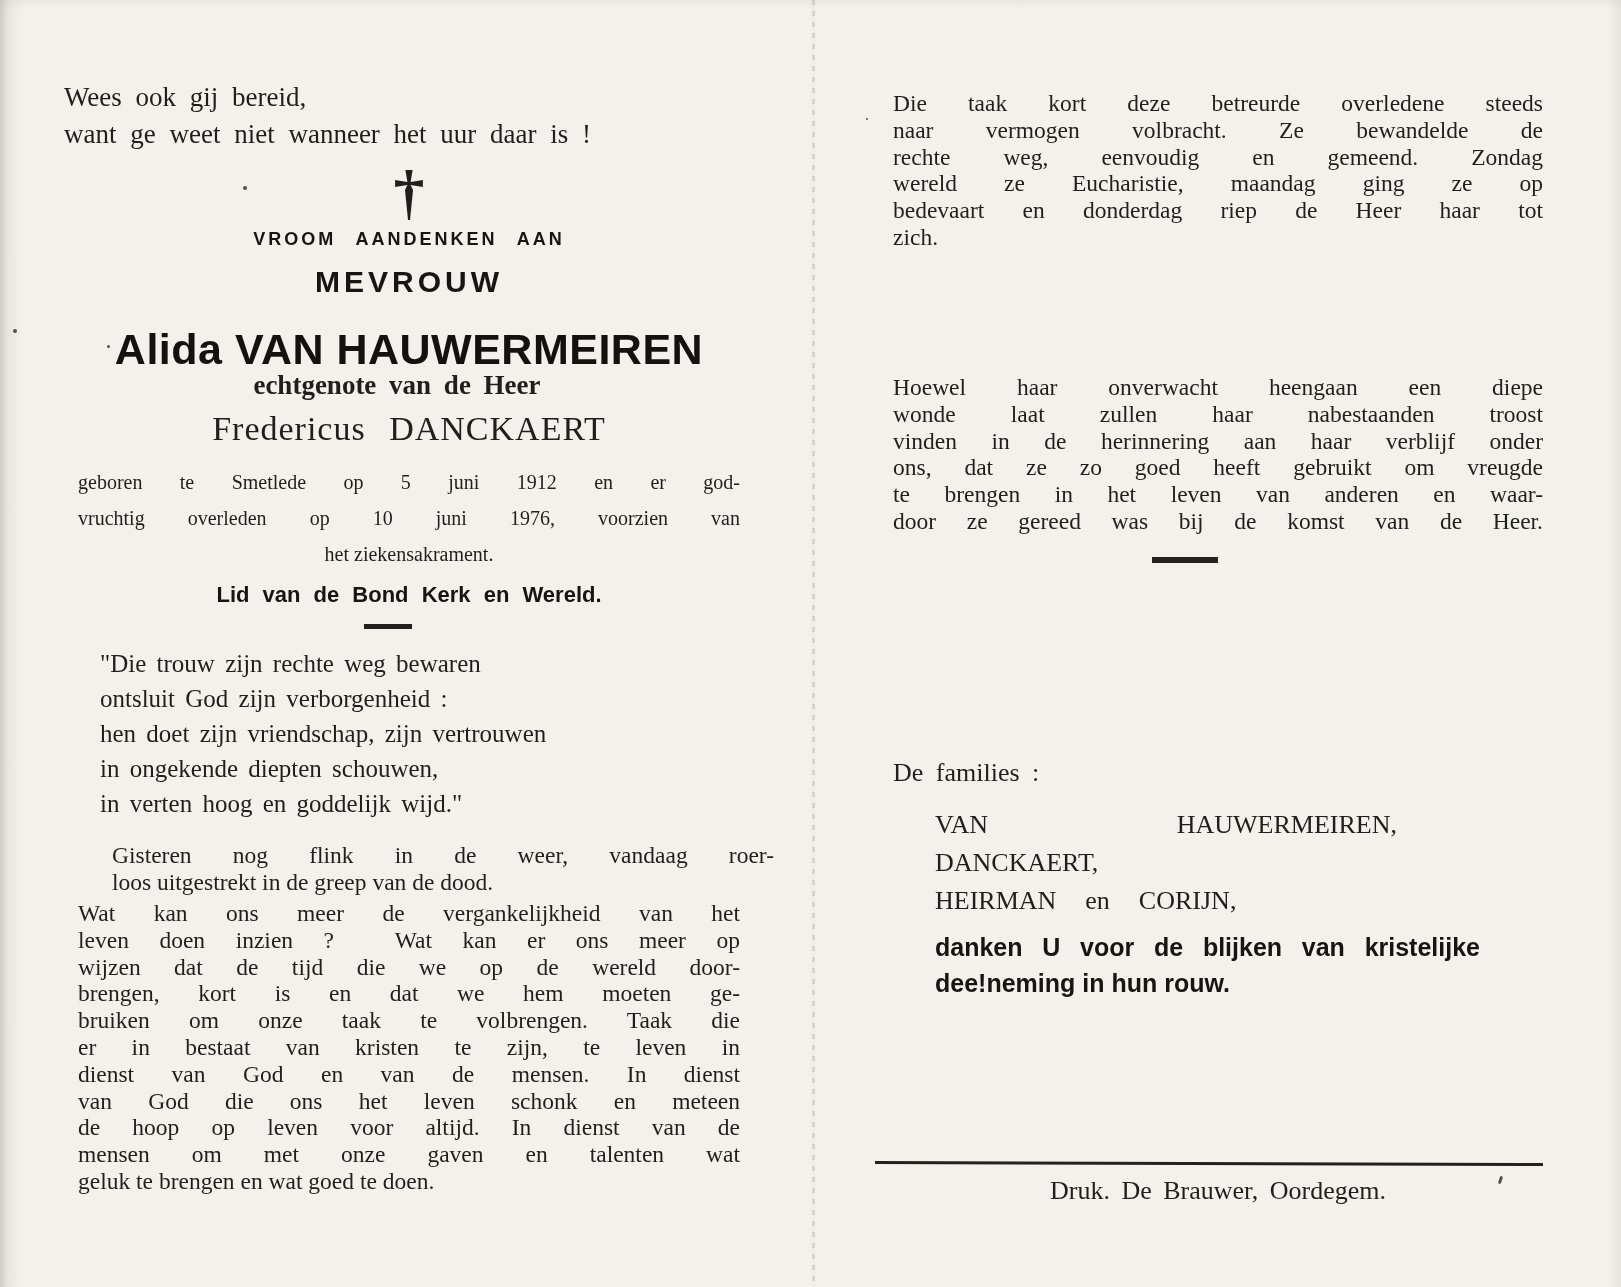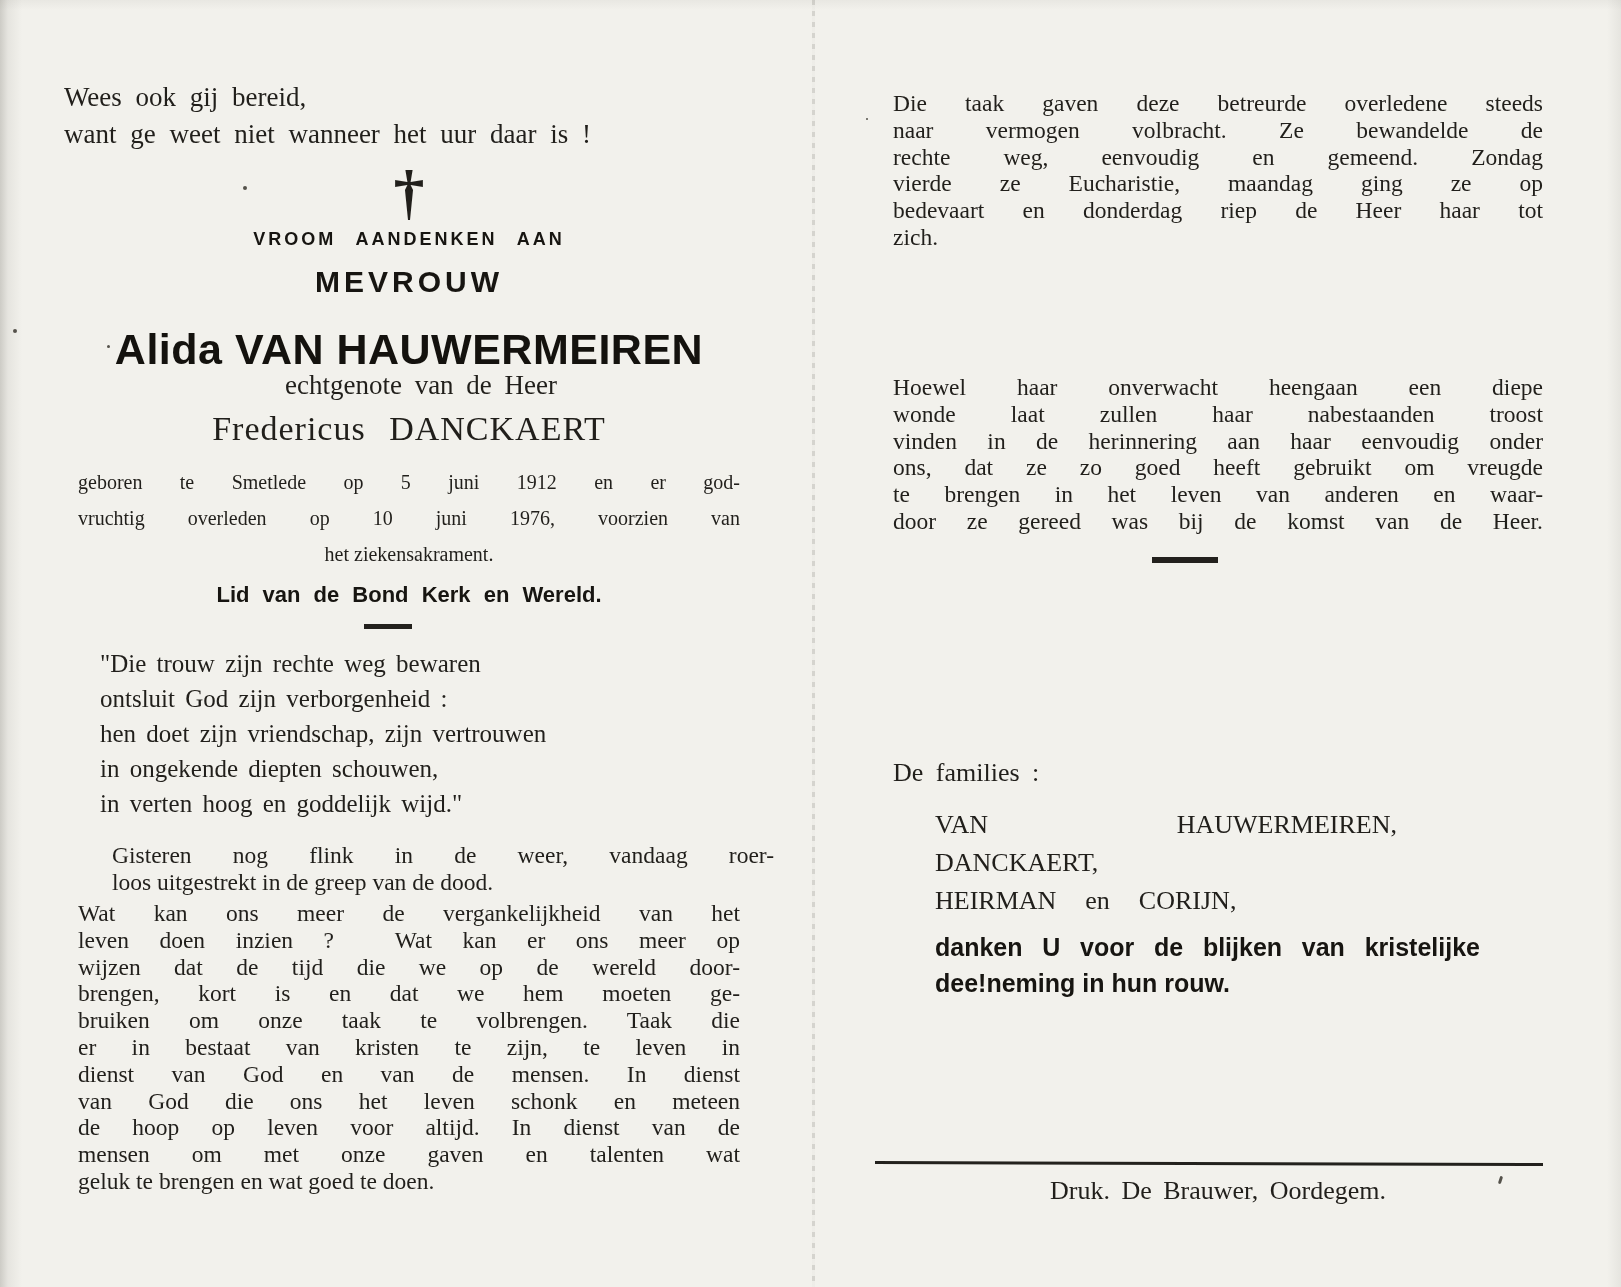--- a/index.html
+++ b/index.html
@@ -32,21 +32,21 @@
   }
   .rule{background:#23211d;}
   .speck{position:absolute;background:#55524b;border-radius:50%;}
 
   
   .intro{left:64px;top:79px;width:690px;font-size:27px;line-height:37px;word-spacing:7px;}
   .cross{left:64px;top:155px;width:690px;font-size:62px;line-height:74px;font-weight:bold;}
   .memorial{left:64px;top:224px;width:690px;font-size:18px;line-height:31px;font-weight:bold;letter-spacing:3px;word-spacing:12px;color:#171511;}
   .mevrouw{left:64px;top:268px;width:690px;font-size:30px;line-height:28px;font-weight:bold;letter-spacing:4px;color:#171511;}
   .name{left:48px;top:306px;width:722px;font-size:43px;line-height:50px;font-weight:bold;letter-spacing:0.5px;color:#14120e;margin-top:18px;}
-  .spouse-prefix{left:76px;top:369px;width:690px;font-size:27px;line-height:33px;word-spacing:6px;}
+  .spouse-prefix{left:52px;top:369px;width:690px;font-size:27px;line-height:33px;word-spacing:6px;font-weight:bold;}
   .spouse-name{left:64px;top:408px;width:690px;font-size:34px;line-height:42px;word-spacing:14px;letter-spacing:1px;}
   .vitals{left:78px;top:464px;width:662px;font-size:20px;line-height:36px;}
   .membership{left:64px;top:581px;width:690px;font-size:22px;line-height:27px;font-weight:bold;word-spacing:7px;color:#171511;}
   .dash-left{left:364px;top:624px;width:48px;height:5px;}
   .quote{left:100px;top:646px;width:600px;font-size:25px;line-height:35px;word-spacing:4px;}
   .lp1{left:92px;top:842px;width:662px;font-size:23.5px;line-height:26.8px;margin-left:20px;}
   .lp2{left:78px;top:900px;width:662px;font-size:23.5px;line-height:26.8px;}
 
   
   .rp1{left:893px;top:90px;width:650px;font-size:23.5px;line-height:26.8px;}
@@ -120,33 +120,33 @@
       <div class="ln">bruiken om onze taak te volbrengen. Taak die</div>
       <div class="ln">er in bestaat van kristen te zijn, te leven in</div>
       <div class="ln">dienst van God en van de mensen. In dienst</div>
       <div class="ln">van God die ons het leven schonk en meteen</div>
       <div class="ln">de hoop op leven voor altijd. In dienst van de</div>
       <div class="ln">mensen om met onze gaven en talenten wat</div>
       <div class="ln">geluk te brengen en wat goed te doen.</div>
     </div>
 
   <div class="abs serif rp1 justify last-left">
-      <div class="ln">Die taak gaven deze betreurde overledene steeds</div>
+      <div class="ln">Die taak kort deze betreurde overledene steeds</div>
       <div class="ln">naar vermogen volbracht. Ze bewandelde de</div>
       <div class="ln">rechte weg, eenvoudig en gemeend. Zondag</div>
-      <div class="ln">vierde ze Eucharistie, maandag ging ze op</div>
+      <div class="ln">wereld ze Eucharistie, maandag ging ze op</div>
       <div class="ln">bedevaart en donderdag riep de Heer haar tot</div>
       <div class="ln">zich.</div>
     </div>
 
 
   <div class="abs serif rp3 justify">
       <div class="ln">Hoewel haar onverwacht heengaan een diepe</div>
       <div class="ln">wonde laat zullen haar nabestaanden troost</div>
-      <div class="ln">vinden in de herinnering aan haar eenvoudig onder</div>
+      <div class="ln">vinden in de herinnering aan haar verblijf onder</div>
       <div class="ln">ons, dat ze zo goed heeft gebruikt om vreugde</div>
       <div class="ln">te brengen in het leven van anderen en waar-</div>
       <div class="ln">door ze gereed was bij de komst van de Heer.</div>
     </div>
 
   <div class="abs rule dash-right"></div>
 
   <div class="abs serif families-label">De families :</div>
 
   <div class="abs serif families justify last-left">

